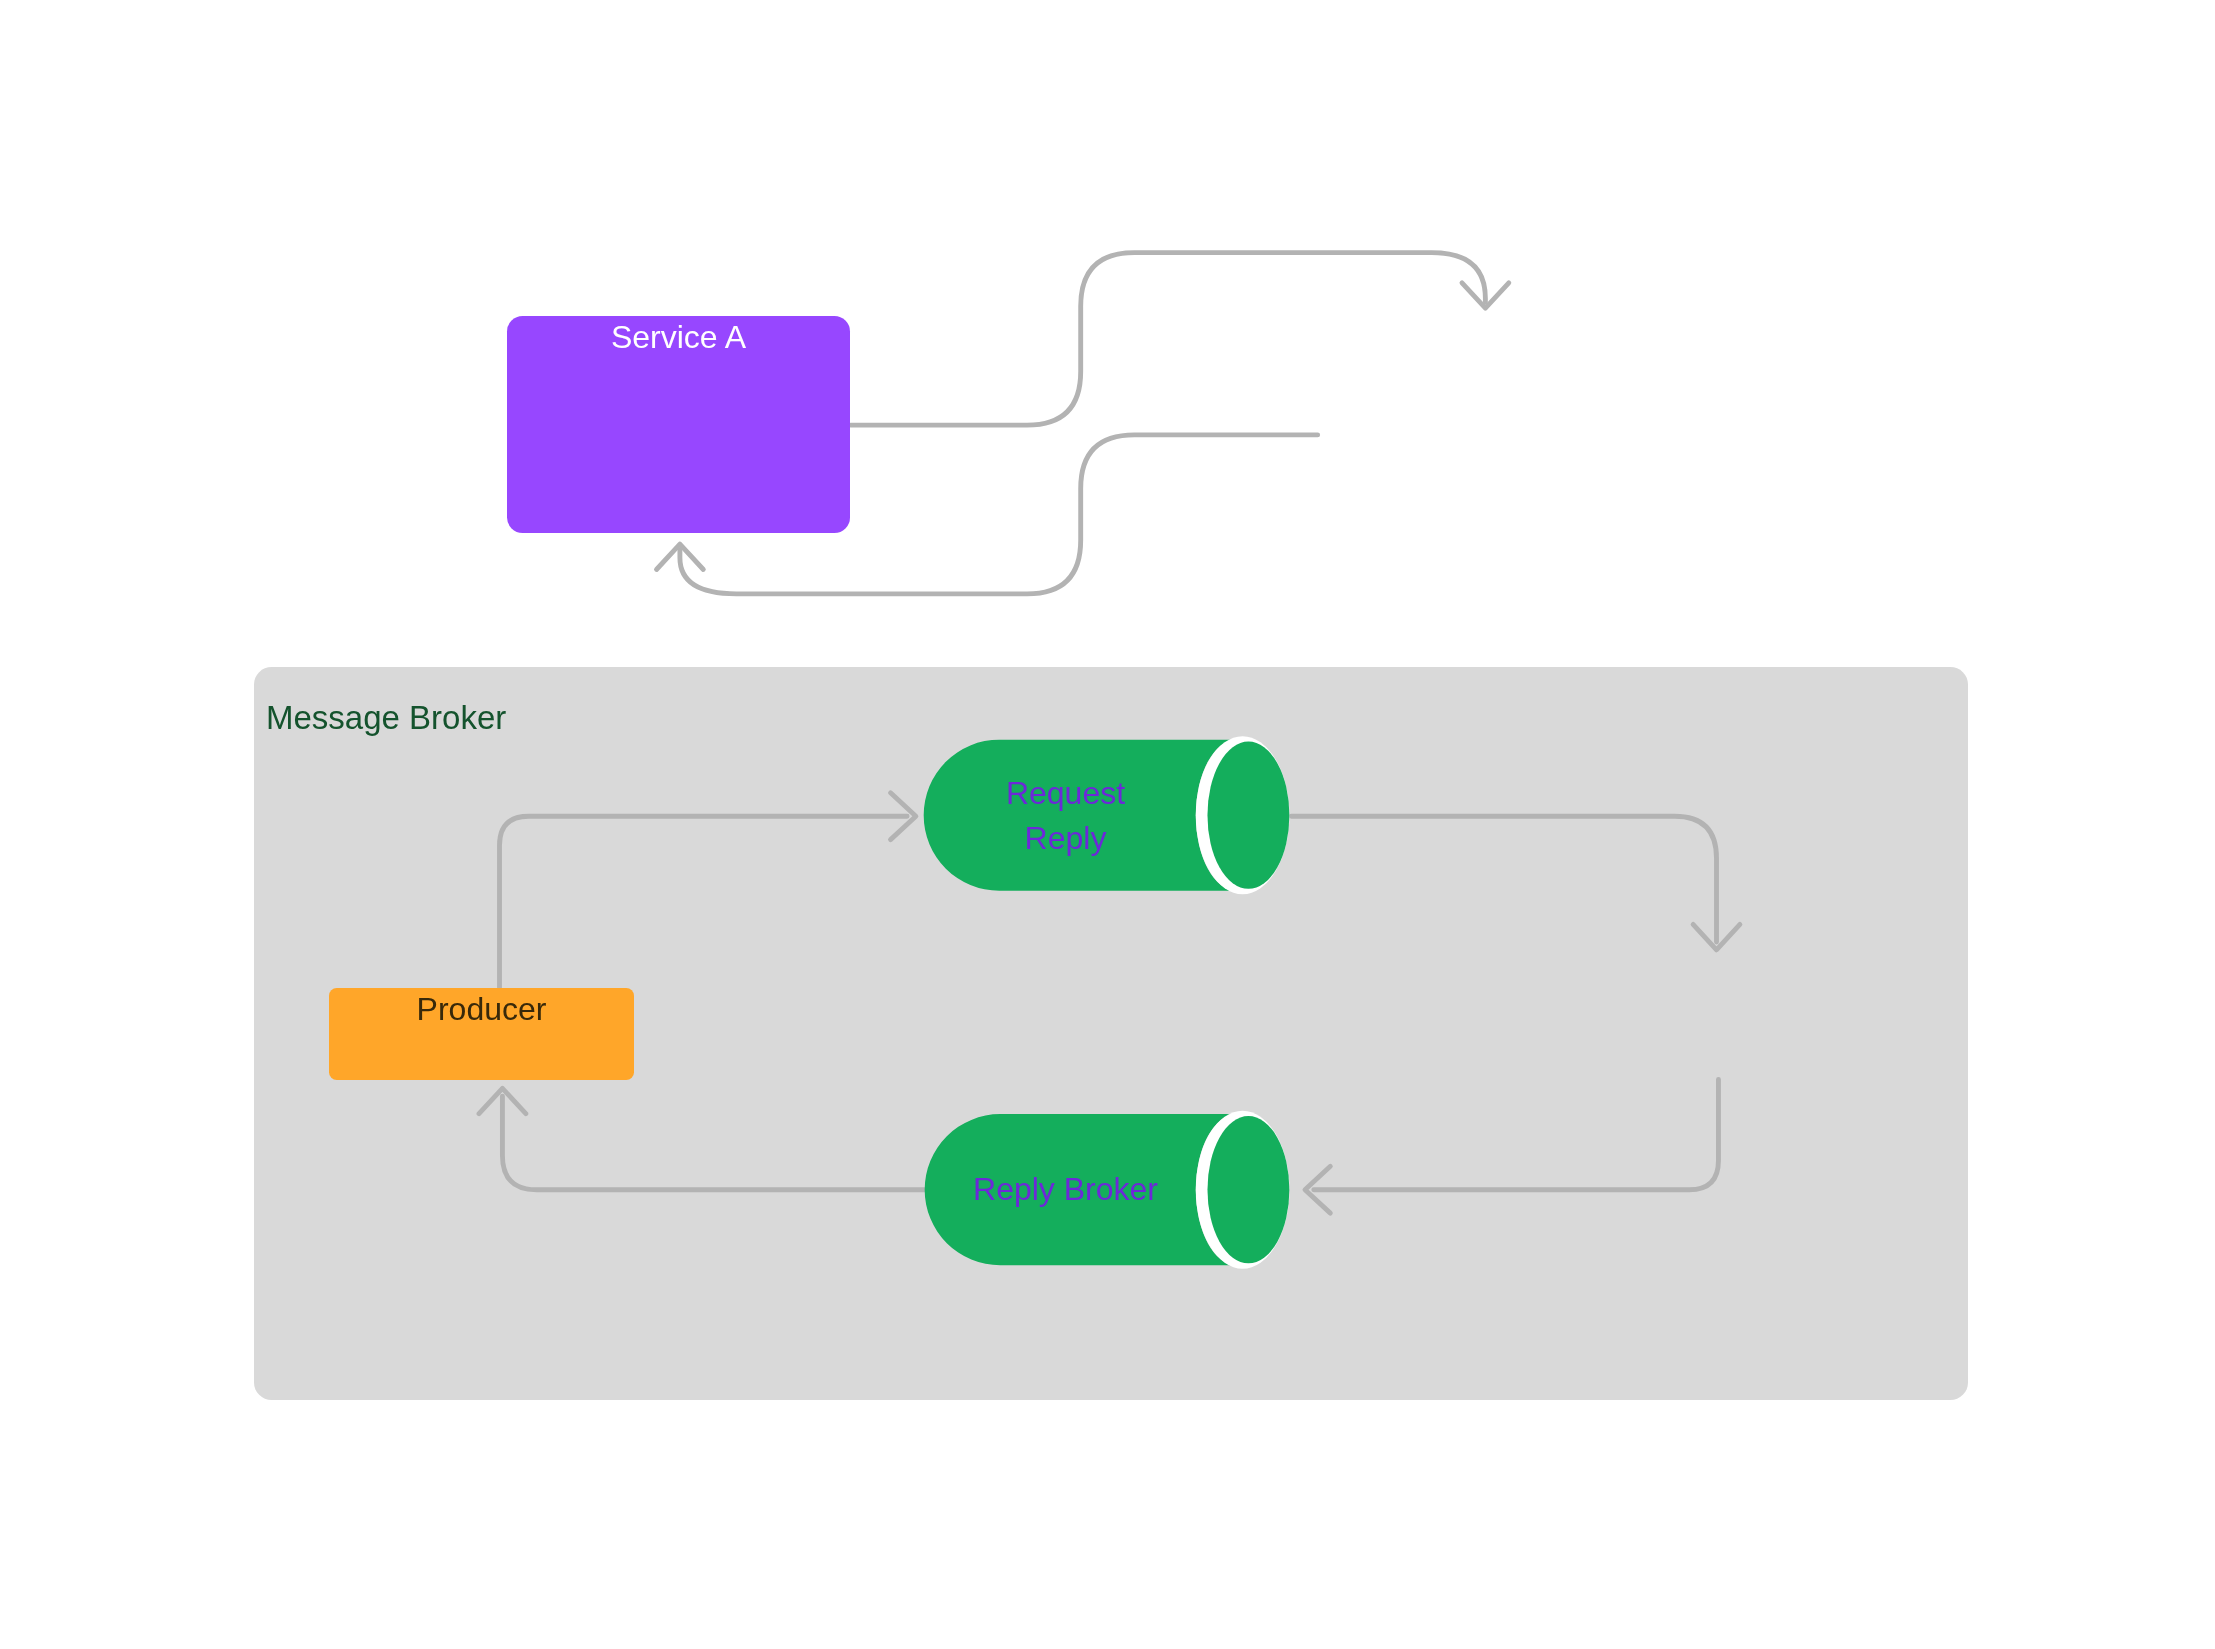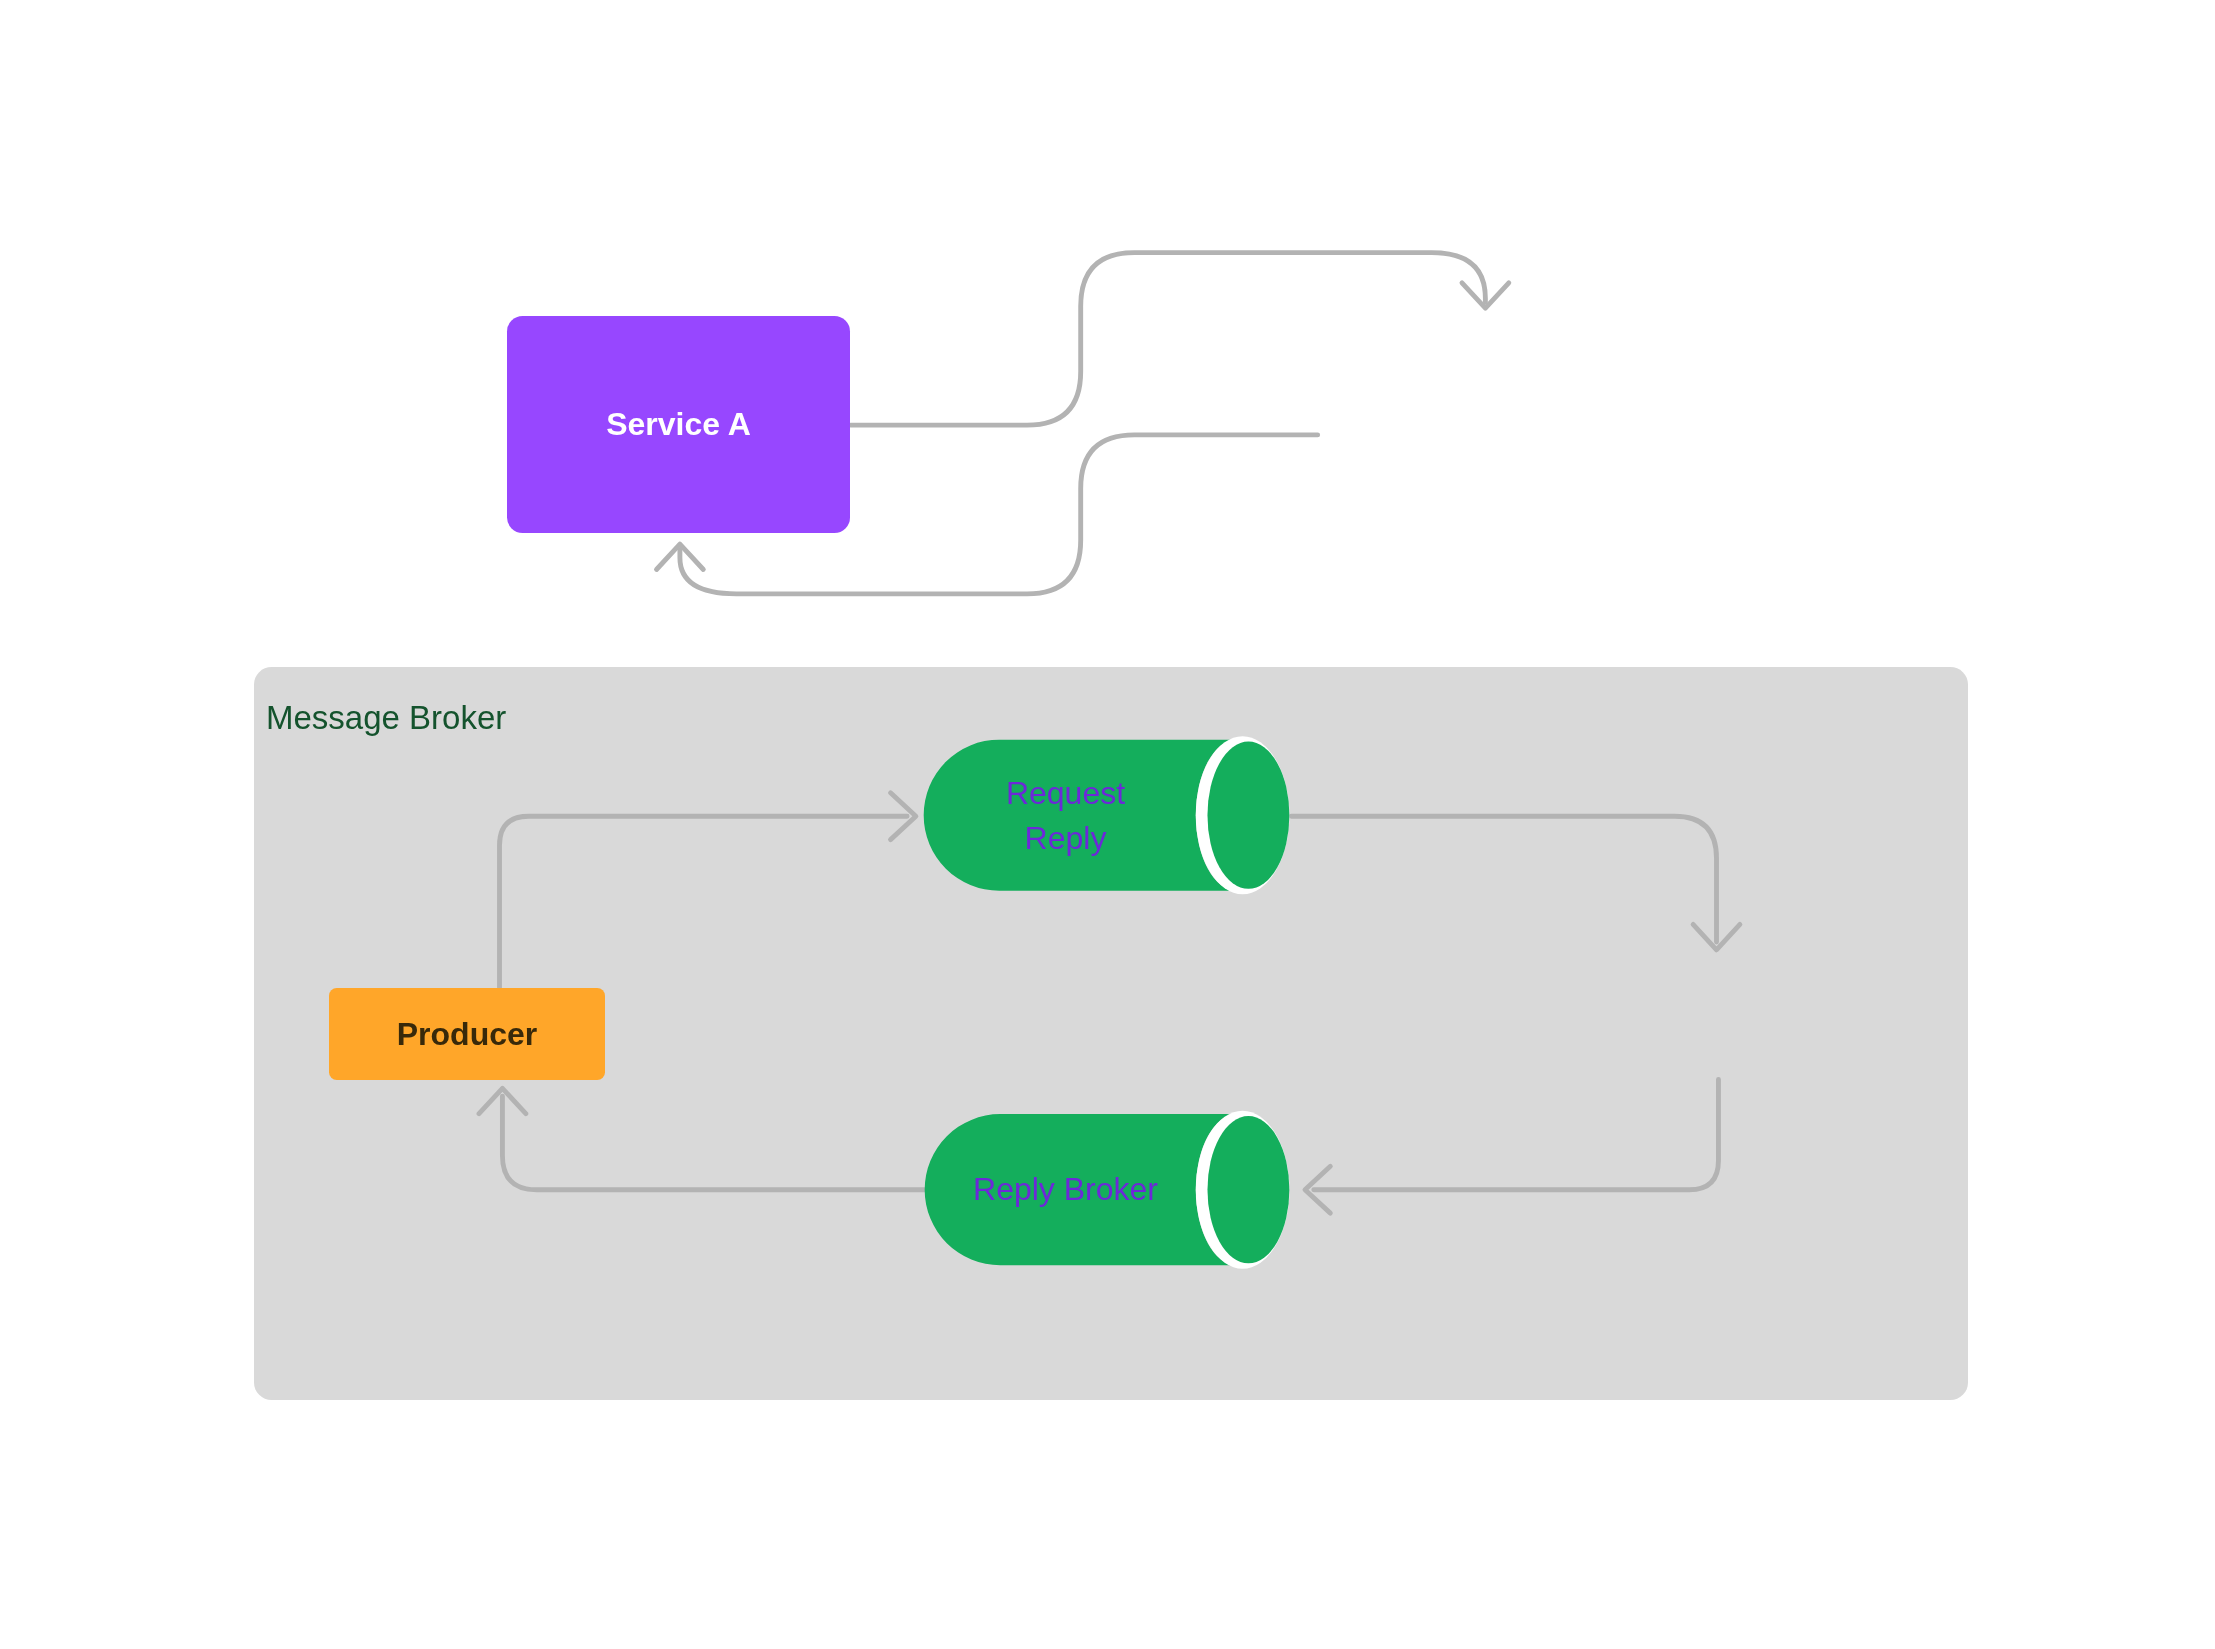--- a/index.html
+++ b/index.html
@@ -36,38 +36,36 @@
   svg.wires {
     position: absolute;
     left: 0;
     top: 0;
     width: 2216px;
     height: 1649px;
   }
   .node {
     position: absolute;
     display: flex;
-    align-items: center;
     justify-content: center;
     text-align: center;
     font-size: 32px;
     line-height: 43px;
     white-space: nowrap;
-    font-weight: bold;
   }
   .node-service-a {
     left: 507px; top: 316px; width: 343px; height: 217px;
     background: #9747FF; border-radius: 15.6px; color: #FFFFFF;
   }
   .node-service-b {
     left: 1318px; top: 316px; width: 340px; height: 217px;
     background: #FFA629; border-radius: 15.6px; color: #38290A;
   }
   .node-producer {
-    left: 329px; top: 988px; width: 276px; height: 92px;
+    left: 329px; top: 988px; width: 305px; height: 92px;
     background: #FFA629; border-radius: 7.8px; color: #38290A;
   }
   .node-consumer {
     left: 1548px; top: 957px; width: 341px; height: 123px;
     background: #14AE5C; border-radius: 9.8px; color: #FFFFFF;
   }
   .queue-label {
     position: absolute;
     width: 293px;
     text-align: center;

